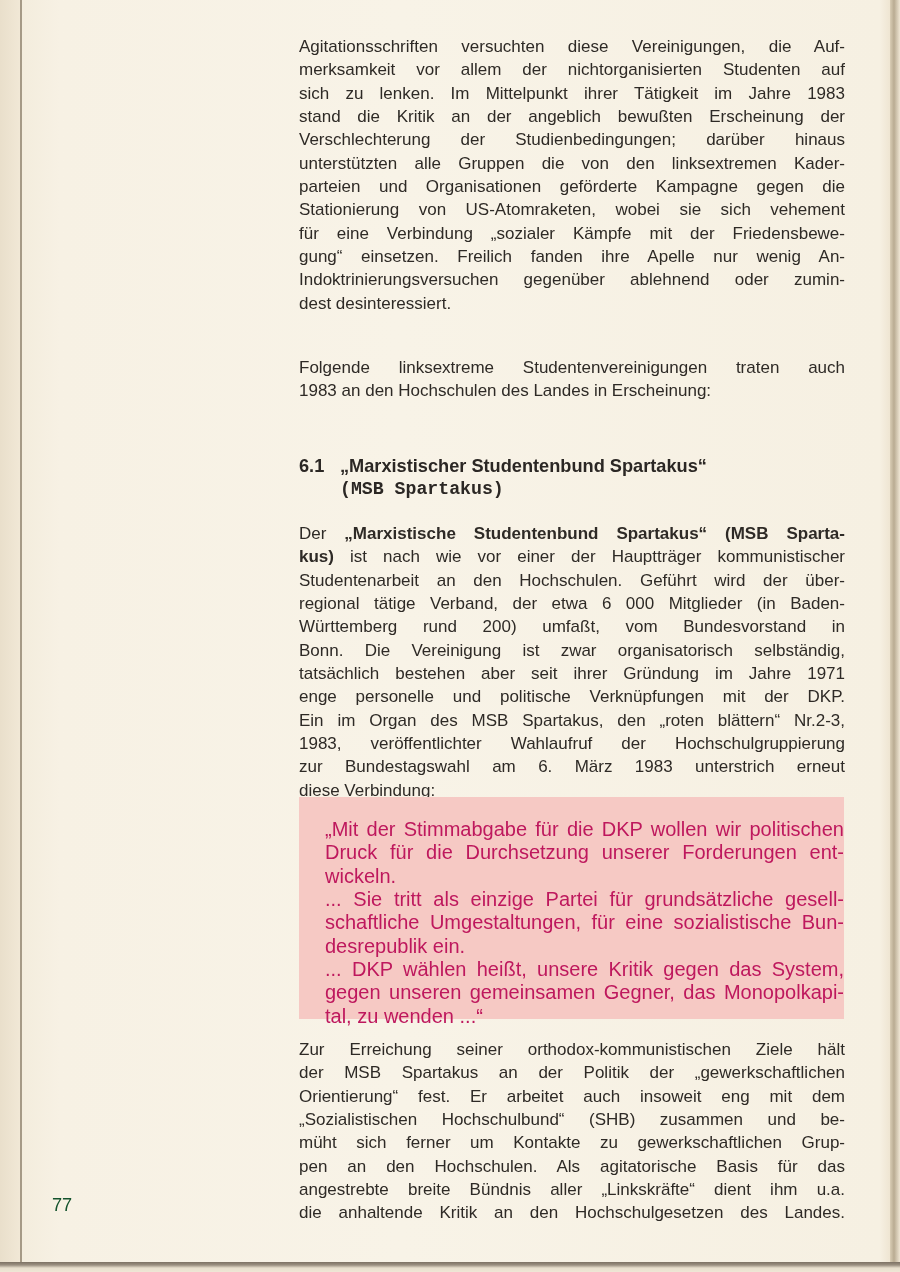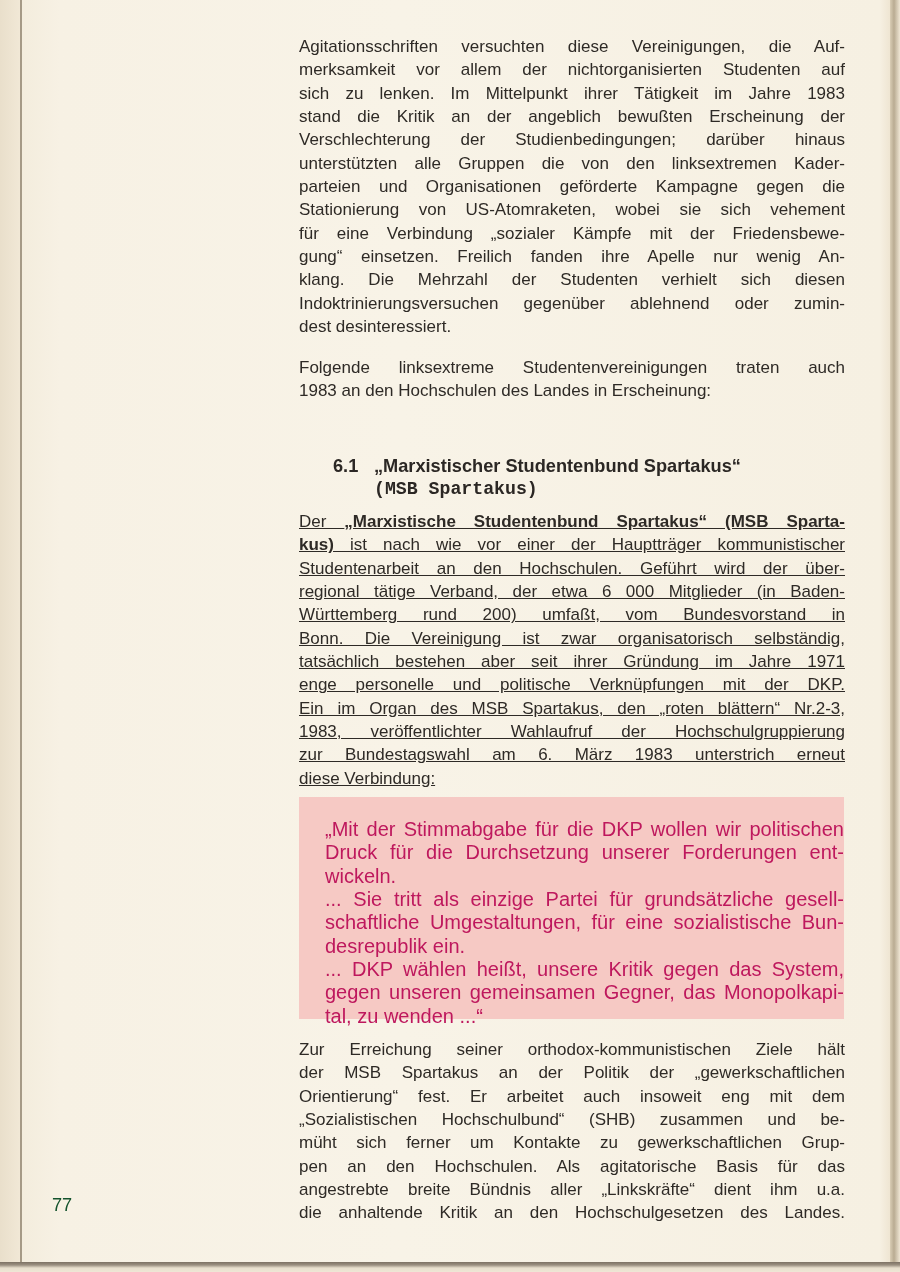--- a/index.html
+++ b/index.html
@@ -71,36 +71,35 @@
   <span class="line">Agitationsschriften versuchten diese Vereinigungen, die Auf-</span>
   <span class="line">merksamkeit vor allem der nichtorganisierten Studenten auf</span>
   <span class="line">sich zu lenken. Im Mittelpunkt ihrer Tätigkeit im Jahre 1983</span>
   <span class="line">stand die Kritik an der angeblich bewußten Erscheinung der</span>
   <span class="line">Verschlechterung der Studienbedingungen; darüber hinaus</span>
   <span class="line">unterstützten alle Gruppen die von den linksextremen Kader-</span>
   <span class="line">parteien und Organisationen geförderte Kampagne gegen die</span>
   <span class="line">Stationierung von US-Atomraketen, wobei sie sich vehement</span>
   <span class="line">für eine Verbindung „sozialer Kämpfe mit der Friedensbewe-</span>
   <span class="line">gung“ einsetzen. Freilich fanden ihre Apelle nur wenig An-</span>
-  <span class="line">klang. Die Mehrzahl der Studenten verhielt sich diesen</span>
   <span class="line">Indoktrinierungsversuchen gegenüber ablehnend oder zumin-</span>
   <span class="line last">dest desinteressiert.</span>
 </div>
 
 <div class="col" style="top:356px;">
   <span class="line">Folgende linksextreme Studentenvereinigungen traten auch</span>
   <span class="line last">1983 an den Hochschulen des Landes in Erscheinung:</span>
 </div>
 
-<div class="heading" style="top:455px;margin-left:34px;">
+<div class="heading" style="top:455px;">
   <span class="num">6.1</span><span>„Marxistischer Studentenbund Spartakus“</span>
   <span class="l2">(MSB Spartakus)</span>
 </div>
 
-<div class="col" style="top:510px;text-decoration:underline;">
+<div class="col" style="top:522px;">
   <span class="line"><span>Der </span><b>„Marxistische Studentenbund Spartakus“ (MSB Sparta-</b></span>
   <span class="line"><b>kus)</b><span> ist nach wie vor einer der Hauptträger kommunistischer</span></span>
   <span class="line">Studentenarbeit an den Hochschulen. Geführt wird der über-</span>
   <span class="line">regional tätige Verband, der etwa 6 000 Mitglieder (in Baden-</span>
   <span class="line">Württemberg rund 200) umfaßt, vom Bundesvorstand in</span>
   <span class="line">Bonn. Die Vereinigung ist zwar organisatorisch selbständig,</span>
   <span class="line">tatsächlich bestehen aber seit ihrer Gründung im Jahre 1971</span>
   <span class="line">enge personelle und politische Verknüpfungen mit der DKP.</span>
   <span class="line">Ein im Organ des MSB Spartakus, den „roten blättern“ Nr.2-3,</span>
   <span class="line">1983, veröffentlichter Wahlaufruf der Hochschulgruppierung</span>

